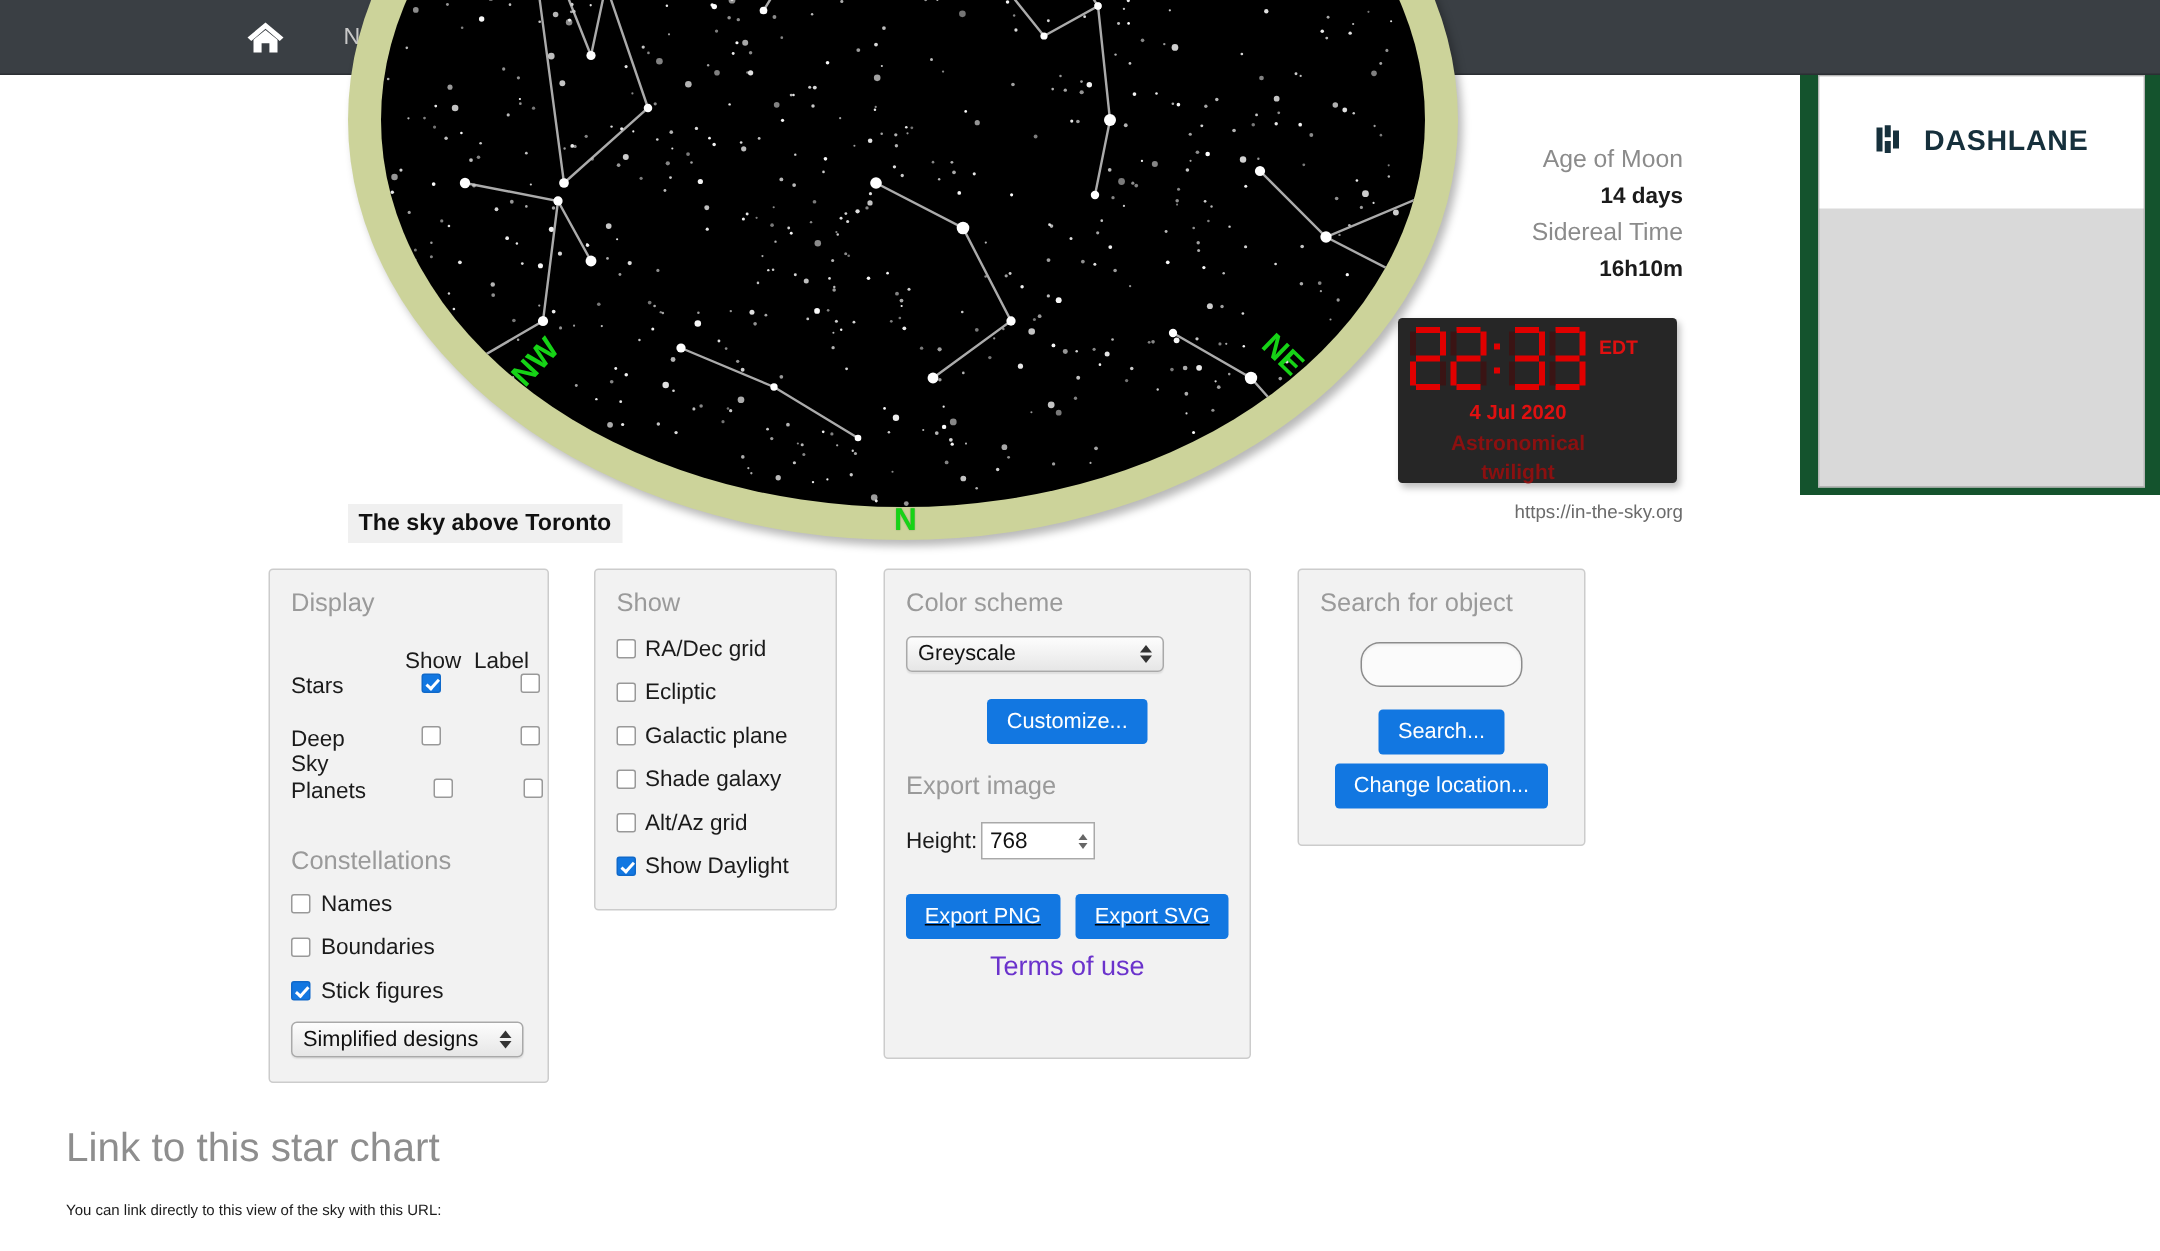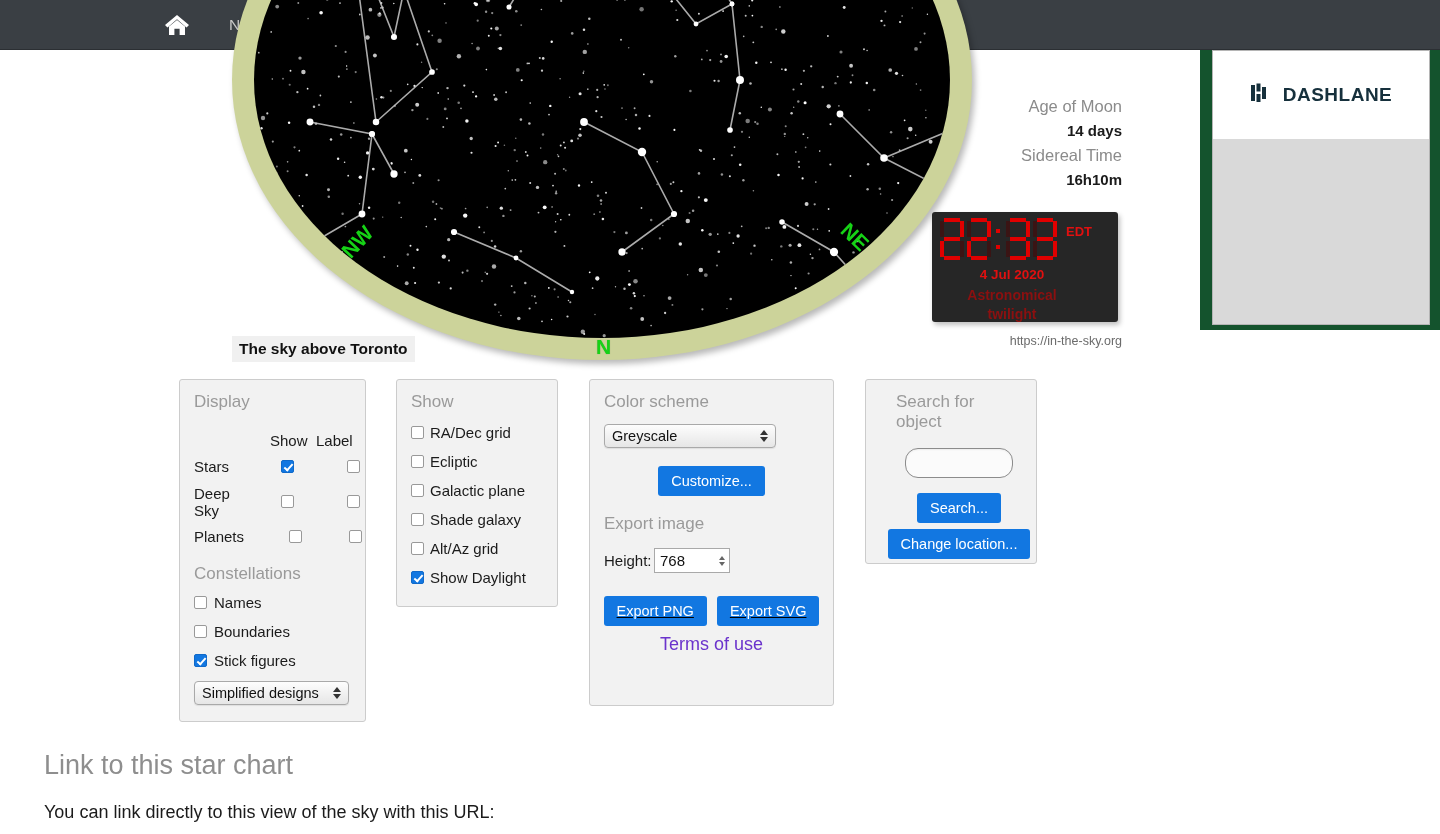--- a/index.html
+++ b/index.html
@@ -264,21 +264,21 @@
   
   #panel-display { left: 179px; top: 379px; width: 187px; height: 343px; }
   .dsp-colhead {
     display: flex;
     font-size: 15px; color: #1b1b1b;
     padding-left: 14px;
   }
   .dsp-colhead span:nth-child(1) { width: 76px; }
   .dsp-colhead span:nth-child(2) { width: 46px; }
   .dsp-rowline {
-    display: flex; align-items: center;
+    display: flex; 
     padding-left: 14px;
     height: 35px;
     font-size: 15px; color: #1b1b1b; gap: 42px;
   }
   .dsp-rowline .lbl { width: 76px; }
   .dsp-rowline .cell { width: 46px; display: flex; justify-content: center; }
   .dsp-rowline .cell2 { width: 46px; display: flex; justify-content: center; }
   .const-title {
     color: #9a9a9a; font-size: 17px;
     padding: 10px 0 4px 14px;
@@ -372,21 +372,21 @@
     text-align: center;
     margin-top: 8px;
     font-size: 18px;
     color: #6b33cc;
     text-decoration: none;
     display: block;
     cursor: pointer;
   }
 
   
-  #panel-search { left: 865px; top: 379px; width: 172px; height: 185px; padding-left: 16px; }
+  #panel-search { left: 865px; top: 379px; width: 192px; height: 185px; }
   .search-input {
     width: 108px;
     border: 1px solid #8c8c8c;
     border-radius: 13px;
     background: #fbfbfb;
     font-family: "Liberation Sans", sans-serif;
     font-size: 14px;
     padding: 6px 10px;
     outline: none;
     box-shadow: inset 0 1px 2px rgba(0,0,0,0.06);
@@ -396,21 +396,21 @@
   .bottom-title {
     position: absolute;
     left: 44px; top: 750px;
     color: #8e8e8e;
     font-size: 27px;
   }
   .bottom-text {
     position: absolute;
     left: 44px; top: 802px;
     color: #1b1b1b;
-    font-size: 18px;
+    font-size: 10px;
   }
 </style>
 </head>
 <body>
 
 <div class="navbar">
   <div class="nav-home">
     <svg width="26" height="24" viewBox="0 0 26 24" aria-hidden="true">
       <path d="M13 2 L25 12 L22.5 14.4 L13 6.2 L3.5 14.4 L1 12 Z" fill="#ffffff"></path>
       <path d="M5 13.5 L13 7 L21 13.5 L21 22 L15.6 22 L15.6 15.8 L10.4 15.8 L10.4 22 L5 22 Z" fill="#ffffff"></path>

